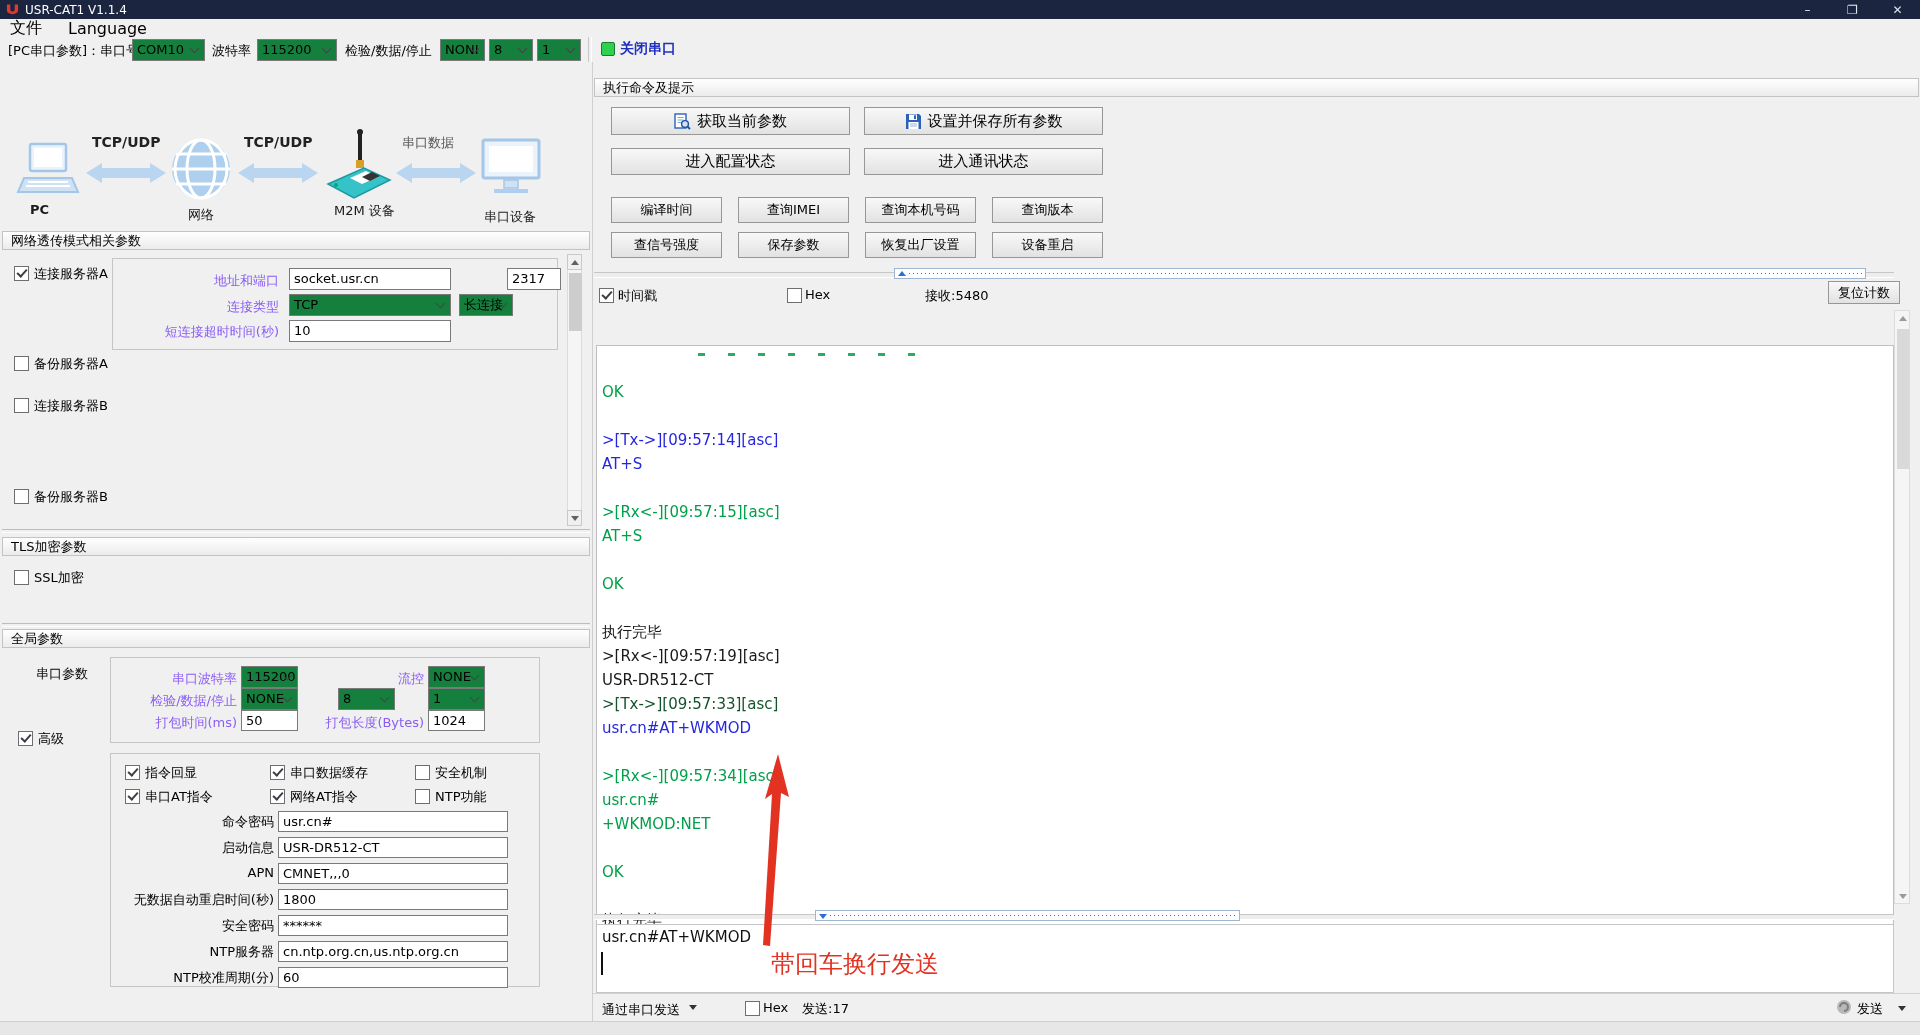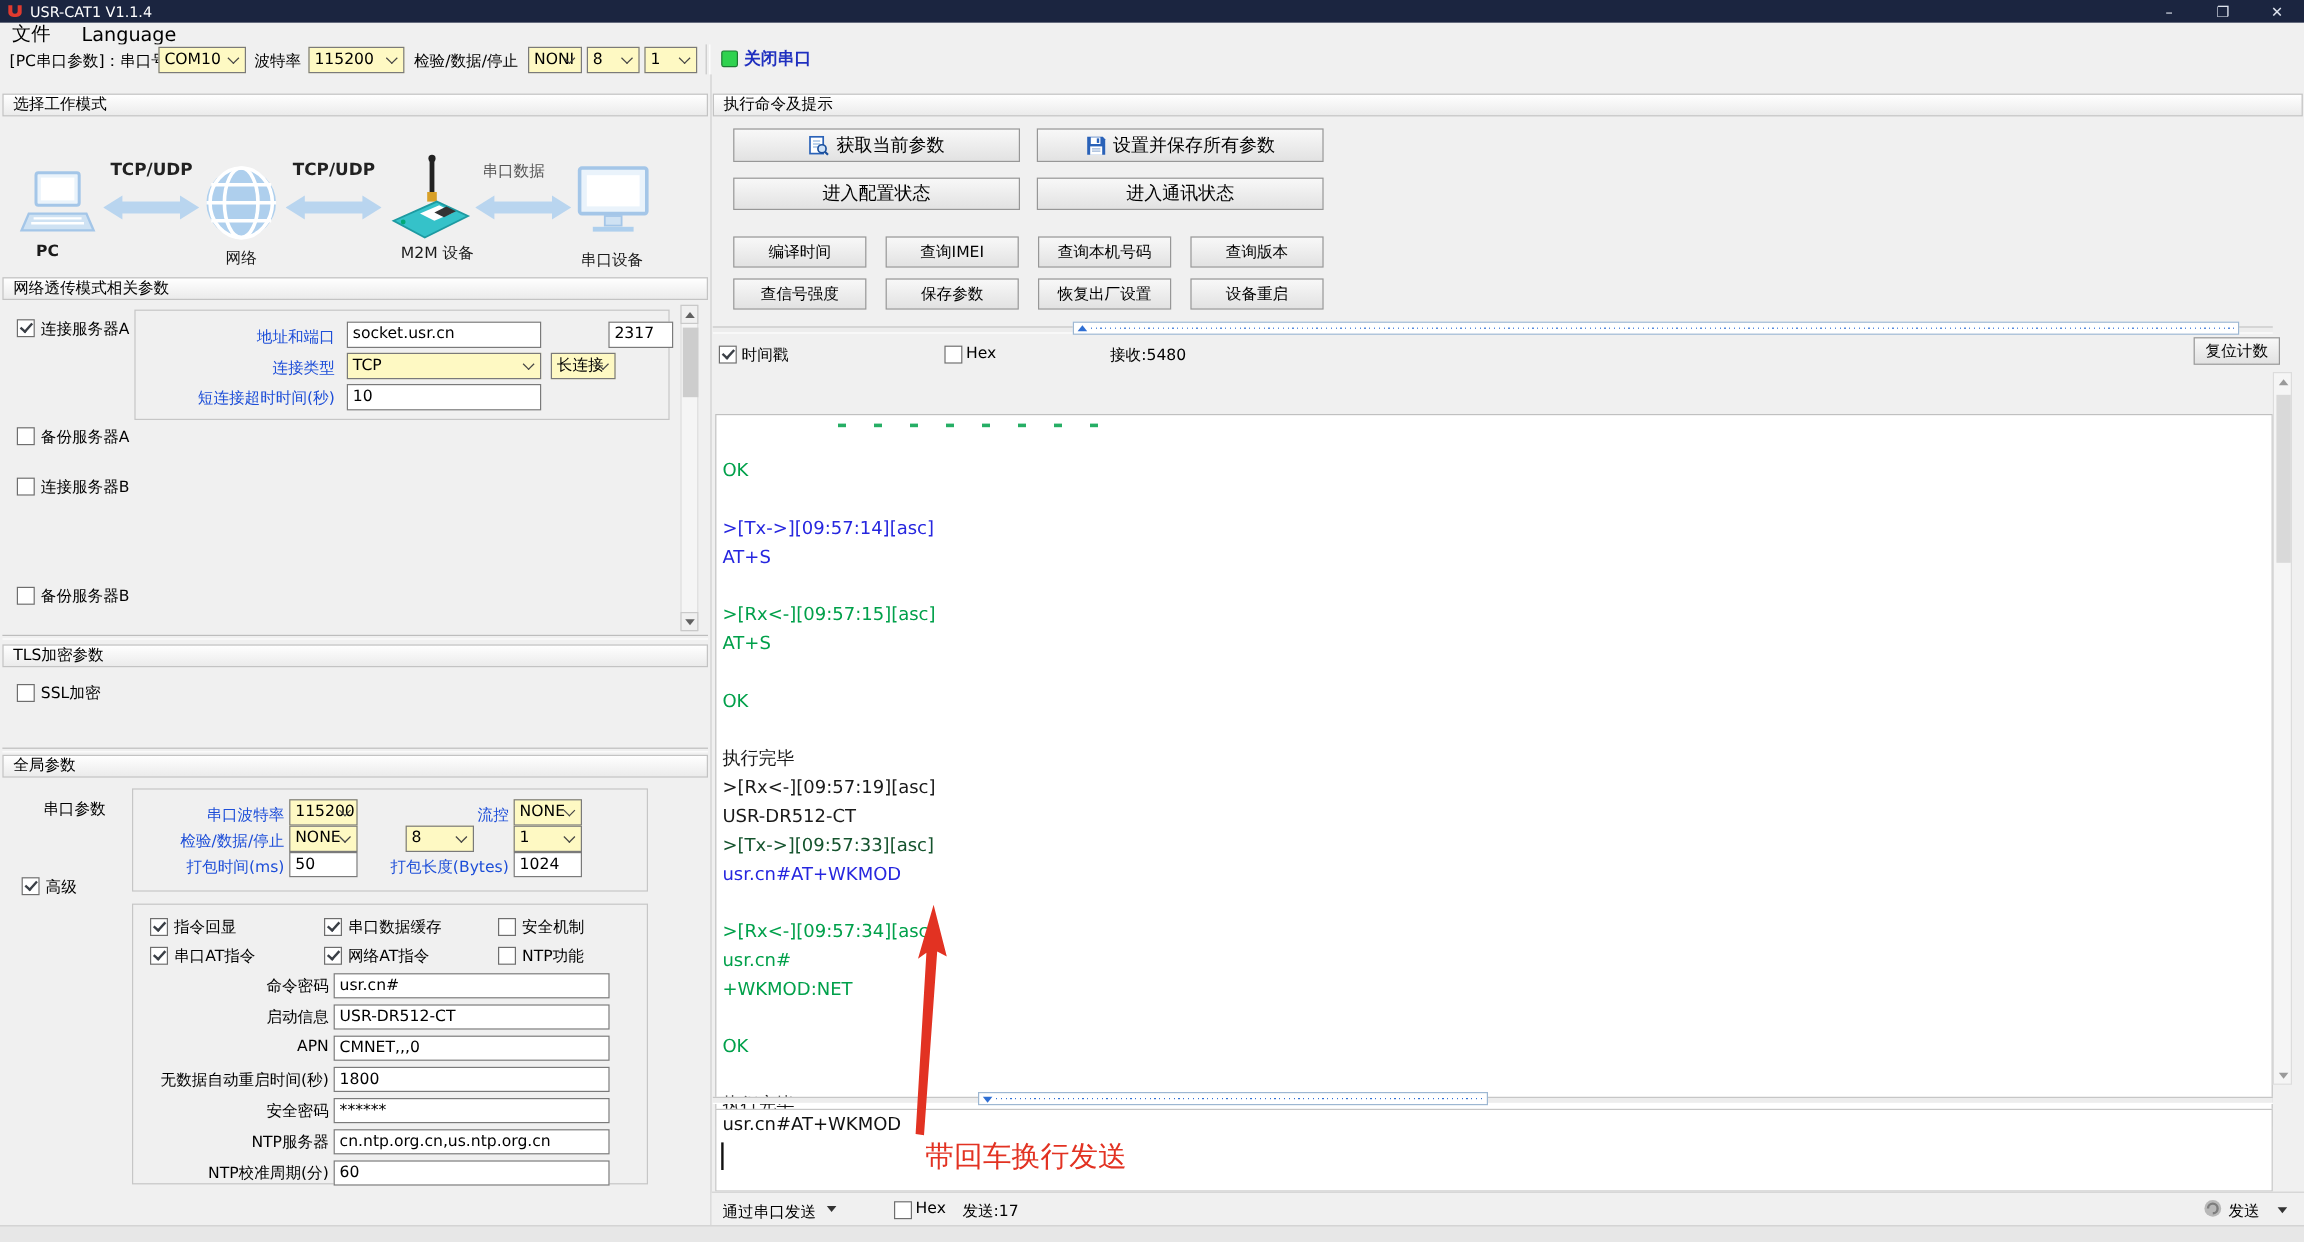--- a/index.html
+++ b/index.html
@@ -1,30 +1,30 @@
 <!DOCTYPE html>
 <html><head>
 <meta charset="utf-8">
 <style>
   html,body{margin:0;padding:0;background:#444;}
   #app{position:relative;width:1920px;height:1035px;background:#f0f0f0;
        font-family:"DejaVu Sans","Liberation Sans",sans-serif;overflow:hidden;
        outline:1px solid #2c3a5c;}
   .abs{position:absolute;}
   .lbl{position:absolute;font-size:13px;color:#000;white-space:nowrap;}
-  .rlabel{position:absolute;font-size:13px;color:#1d4ed8;white-space:nowrap;text-align:right;}
+  .rlabel{position:absolute;font-size:13px;color:#8b5cf6;white-space:nowrap;text-align:right;}
   .hdr{position:absolute;height:19px;background:linear-gradient(#ffffff,#ebebeb);
        border:1px solid #c3c3c3;font-size:13px;line-height:17px;padding-left:8px;
        color:#000;box-sizing:border-box;}
   .groove{position:absolute;height:2px;border-top:1px solid #bdbdbd;border-bottom:1px solid #fdfdfd;}
   .gbox{position:absolute;border:1px solid #c6c6c6;box-sizing:border-box;}
   .tinput{position:absolute;background:#fff;border:1px solid #7a7a7a;font-size:13px;
        line-height:20px;padding:0 4px;color:#000;box-sizing:border-box;height:22px;
        white-space:nowrap;overflow:hidden;}
-  .sel{position:absolute;background:#fef9c3;border:1px solid #7a7a7a;font-size:13px;
+  .sel{position:absolute;background:#15803d;border:1px solid #7a7a7a;font-size:13px;
        line-height:20px;padding:0 17px 0 4px;color:#000;box-sizing:border-box;height:22px;
        white-space:nowrap;overflow:hidden;}
   .sel::after{content:"";position:absolute;right:6px;top:50%;width:6px;height:6px;
        border-right:1.5px solid #454545;border-bottom:1.5px solid #454545;
        transform:translateY(-72%) rotate(45deg);}
   .cb{position:absolute;width:13px;height:13px;background:#fff;border:1px solid #6e6e6e;box-sizing:content-box;}
   .cb.on::after{content:"";position:absolute;left:2px;top:2px;width:8px;height:4px;
        border-left:2px solid #3a3f46;border-bottom:2px solid #3a3f46;transform:rotate(-48deg);}
   .cbi{position:relative;display:inline-block;width:13px;height:13px;background:#fff;
        border:1px solid #6e6e6e;vertical-align:-2px;margin-right:5px;}
@@ -124,21 +124,20 @@
     <div class="sel" style="left:257px;top:2px;width:80px;"><span>115200</span></div>
     <span class="lbl" style="left:345px;top:5px;">检验/数据/停止</span>
     <div class="sel" style="left:440px;top:2px;width:45px;padding-right:14px;"><span>NONI</span></div>
     <div class="sel" style="left:489px;top:2px;width:44px;"><span>8</span></div>
     <div class="sel" style="left:537px;top:2px;width:44px;"><span>1</span></div>
     <div class="vsep" style="left:588px;top:0;height:25px;"></div>
     <span style="position:absolute;left:601px;top:5px;width:12px;height:12px;background:#2fd24f;border:1px solid #1d7a33;border-radius:2px;"></span>
     <span style="position:absolute;left:620px;top:3px;font-size:14px;font-weight:bold;color:#1f2fbf;">关闭串口</span>
   </div>
 
-  <div class="hdr" style="left:2px;top:78px;width:588px;">选择工作模式</div>
 
 
   <div class="abs" style="left:0;top:128px;width:592px;height:100px;">
 
     <svg class="abs" style="left:16px;top:14px;" width="64" height="58" viewBox="0 0 64 58">
       <rect x="14" y="2" width="36" height="27" rx="2" fill="#eaf3fb" stroke="#a4c6e8" stroke-width="2.5"></rect>
       <rect x="18" y="6" width="28" height="19" fill="#ffffff"></rect>
       <path d="M8,36 L56,36 L62,50 L2,50 Z" fill="#cfe2f3" stroke="#a4c6e8" stroke-width="2"></path>
       <path d="M12,40 h40 M10,44 h44" stroke="#ffffff" stroke-width="2"></path>
     </svg>

